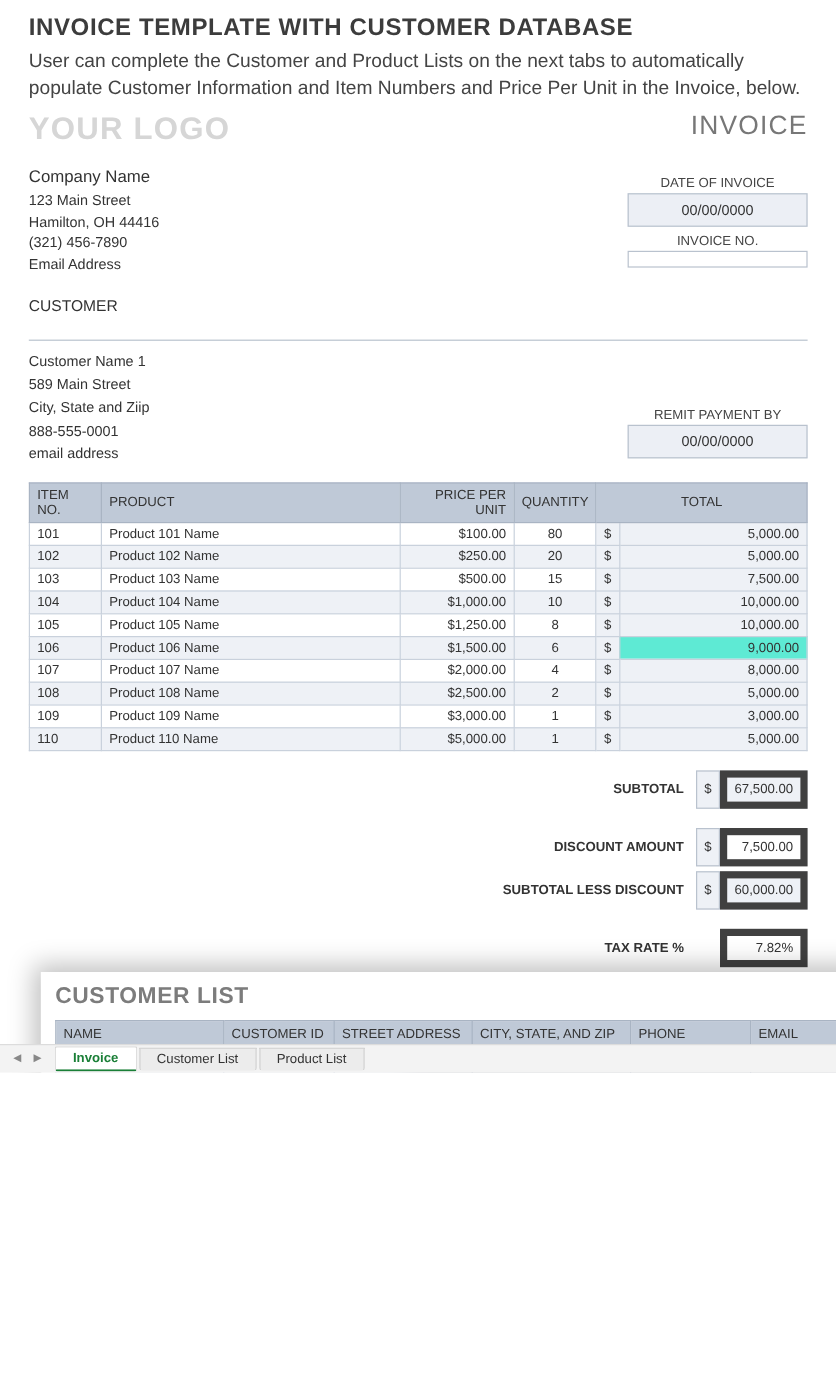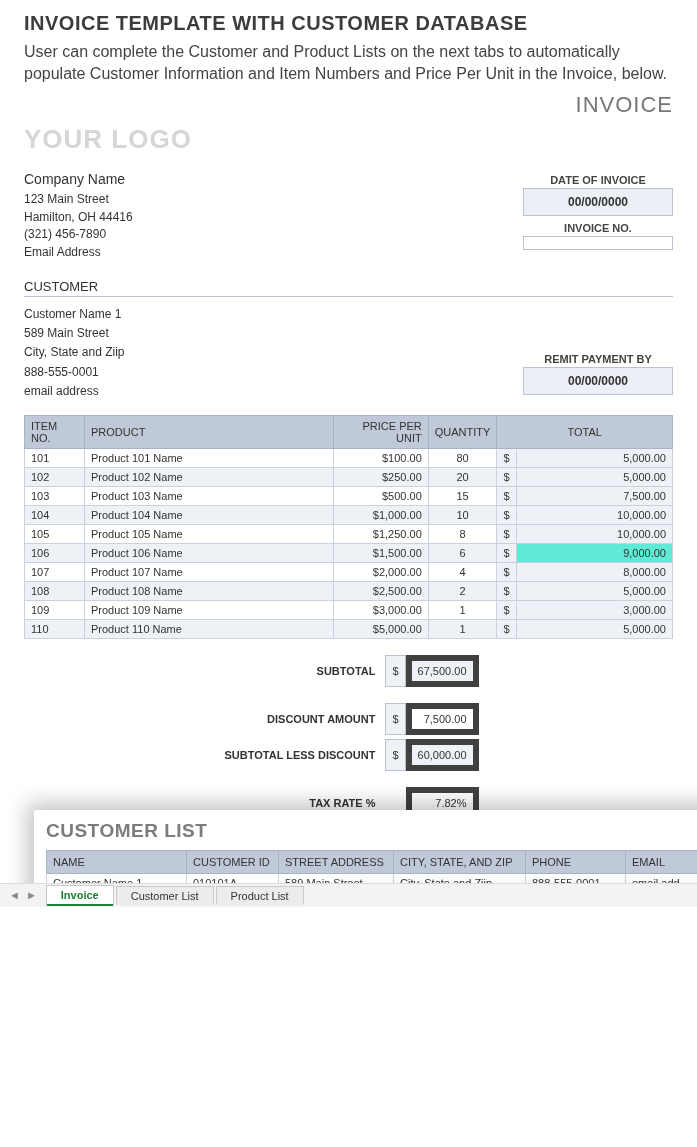--- a/index.html
+++ b/index.html
@@ -32,44 +32,42 @@
     display: flex;
     justify-content: space-between;
     align-items: flex-start;
     margin-top: 8px;
   }
   .logo {
     font-size: 26px;
     font-weight: bold;
     color: #d6d6d6;
     letter-spacing: 1px;
-    margin-top: 32px;
   }
   .invoice-word {
     font-size: 22px;
     color: #777;
     letter-spacing: 1px;
   }
   .top-block {
     display: flex;
     justify-content: space-between;
-    align-items: center;
+    align-items: flex-end;
     margin-top: 14px;
   }
   .company {
     font-size: 12px;
     line-height: 1.45;
   }
   .company .name {
     font-size: 14px;
     margin-bottom: 2px;
   }
   .right-fields {
     text-align: center;
-    font-weight: bold;
   }
   .field-label {
     font-size: 11px;
     color: #444;
     margin-bottom: 2px;
   }
   .field-box {
     border: 1px solid #b9c2ce;
     background: #eceff5;
     width: 150px;
@@ -77,21 +75,21 @@
     text-align: center;
     margin: 0 auto 6px auto;
     font-size: 12px;
   }
   .field-box.white { background: #fff; }
   .section-heading {
     font-size: 13px;
     color: #333;
     margin-top: 18px;
     border-bottom: 1px solid #b9c2ce;
-    padding-bottom: 2px;
+    padding-bottom: 21px;
   }
   .customer-block {
     display: flex;
     justify-content: space-between;
     align-items: flex-end;
     margin-top: 8px;
   }
   .customer {
     font-size: 12px;
     line-height: 1.6;
@@ -114,21 +112,21 @@
     border: 1px solid #c9d1dc;
     padding: 3px 6px;
     text-align: left;
   }
   table.items td.r, table.items th.r { text-align: right; }
   table.items td.c, table.items th.c { text-align: center; }
   table.items tr.alt td { background: #eef1f6; }
   .totals {
     margin-top: 12px;
     display: flex;
-    justify-content: center;
+    justify-content: flex-end;
   }
   table.totals-tbl {
     border-collapse: separate;
     border-spacing: 0 4px;
   }
   table.totals-tbl td {
     font-size: 11px;
     padding: 4px 6px;
   }
   table.totals-tbl td.lbl {

